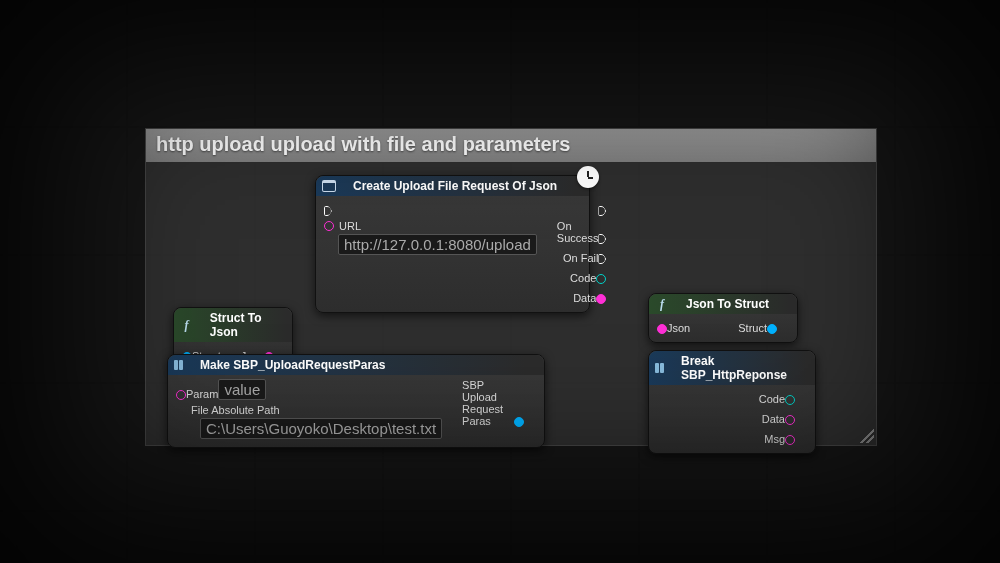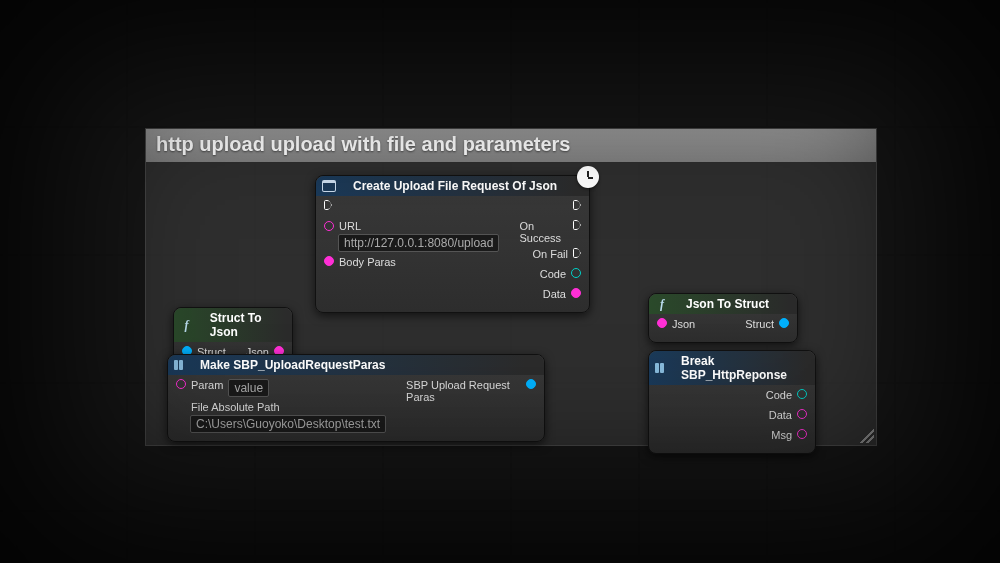--- a/index.html
+++ b/index.html
@@ -76,24 +76,24 @@
   align-items: center;
   padding: 3px 6px;
   border-radius: 8px 8px 0 0;
   gap: 17px;
   font-weight: bold;
   font-size: 12px;
   color: #fff;
 }
 .node-header.blue { background: linear-gradient(90deg, #1a3a5a, #2b2b2b 95%); }
 .node-header.green { background: linear-gradient(90deg, #2a4a2a, #2b2b2b 95%); }
-.node-body { padding: 4px 8px 8px 8px; display: flex; gap: 20px; }
+.node-body { padding: 4px 20px 8px 8px; display: flex; gap: 20px; }
 .node-col { display: flex; flex-direction: column; gap: 4px; }
 .node-col.right { align-items: flex-end; margin-left: auto; }
-.pin-row { display: flex; align-items: flex-start; gap: 5px; min-height: 16px; }
+.pin-row { display: flex; align-items: flex-end; min-height: 16px; }
 .pin {
   width: 10px; height: 10px; border-radius: 50%;
   border: 1px solid currentColor;
   flex-shrink: 0;
 }
 .pin.filled { background: currentColor; }
 .pin.exec-hollow {
   width: 8px;
   height: 10px;
   border: 1.5px solid #fff;
@@ -102,21 +102,21 @@
   clip-path: polygon(0 0, 55% 0, 100% 50%, 55% 100%, 0 100%);
 }
 .c-blue { color: #00b2ff; }
 .c-magenta { color: #ff2fd6; }
 .c-cyan { color: #00d2c8; }
 .input-box {
   background: #1a1a1a;
   border: 1px solid #555;
   padding: 1px 5px;
   color: #aaa;
-  font-size: 12px;
+  font-size: 15px;
   border-radius: 2px;
 }
 .label { color: #ddd; font-size: 11px; }
 .fn-icon {
   width: 14px; height: 14px;
   display:inline-flex; align-items:center; justify-content:center;
   font-family: Georgia, serif;
   font-style: italic;
   font-size: 12px;
   color: #bde;
@@ -180,24 +180,20 @@
       <div class="pin-row">
           <span class="pin exec-hollow"></span>
         </div>
       <div class="pin-row" style="flex-direction:column;align-items:flex-start;gap:2px;">
         <div style="display:flex;gap:5px;align-items:center;">
             <span class="pin c-magenta"></span>
             <span class="label">URL</span>
           </div>
         <div class="input-box" style="margin-left:14px;">http://127.0.0.1:8080/upload</div>
       </div>
-      <div class="pin-row">
-          <span class="pin filled c-magenta"></span>
-          <span class="label">Body Paras</span>
-        </div>
     </div>
     <div class="node-col right">
       <div class="pin-row">
           <span class="pin exec-hollow"></span>
         </div>
       <div class="pin-row">
           <span class="label">On Success</span>
           <span class="pin exec-hollow"></span>
         </div>
       <div class="pin-row">
@@ -271,21 +267,21 @@
       <div class="pin-row">
         <span class="pin c-magenta"></span>
         <span class="label">Param</span>
         <span class="input-box">value</span>
       </div>
       <div class="pin-row" style="flex-direction:column;align-items:flex-start;gap:2px;">
         <div style="display:flex;gap:5px;align-items:center;">
           <span class="pin c-magenta" style="visibility:hidden;"></span>
           <span class="label">File Absolute Path</span>
         </div>
-        <div class="input-box" style="margin-left:14px;">C:\Users\Guoyoko\Desktop\test.txt</div>
+        <div class="input-box" style="margin-left:24px;">C:\Users\Guoyoko\Desktop\test.txt</div>
       </div>
     </div>
     <div class="node-col right">
       <div class="pin-row">
           <span class="label">SBP Upload Request Paras</span>
           <span class="pin filled c-blue"></span>
         </div>
     </div>
   </div>
 </div>

